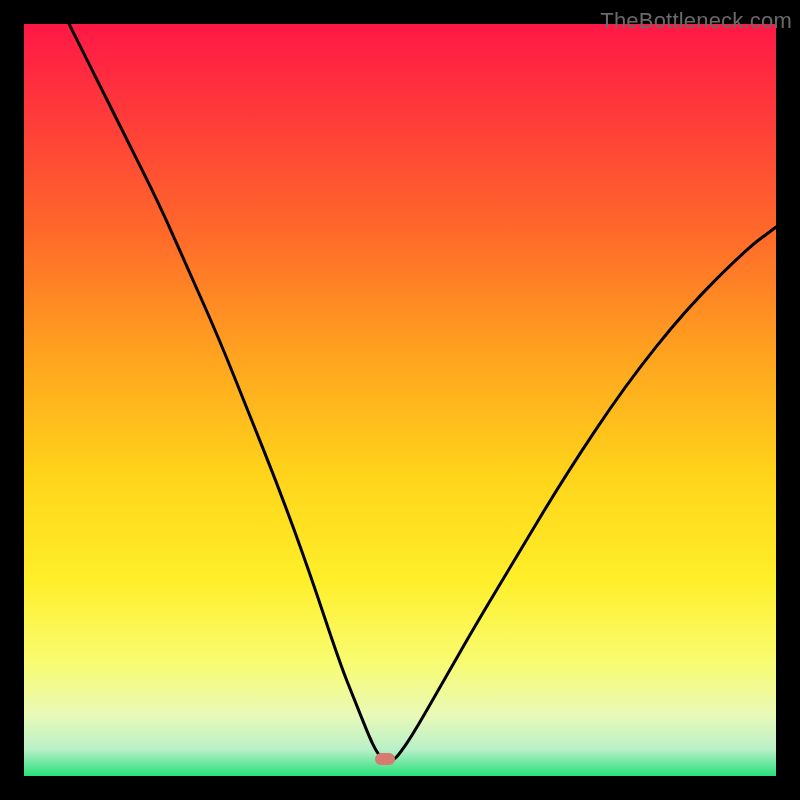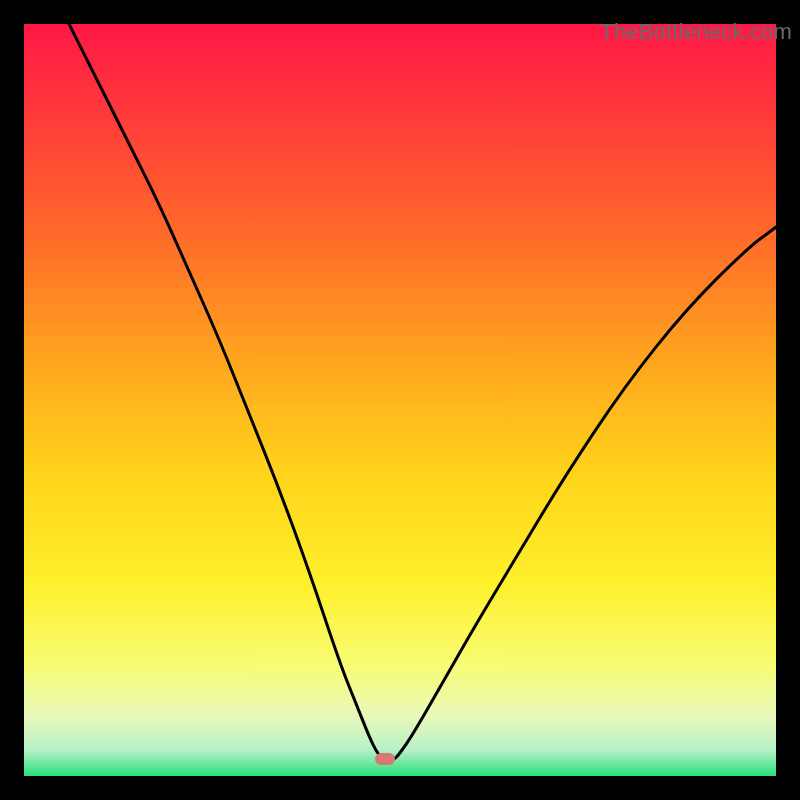--- a/index.html
+++ b/index.html
@@ -24,21 +24,21 @@
     width: 752px;
     height: 752px;
     overflow: hidden;
   }
   .gradient-bg {
     position: absolute;
     inset: 0;
   }
   .attribution {
     position: absolute;
-    top: 19px;
+    top: 8px;
     right: 8px;
     color: #6a6a6a;
     font-size: 22px;
     letter-spacing: 0.2px;
     font-weight: 400;
     user-select: none;
   }
   svg.curve-layer {
     position: absolute;
     inset: 0;

